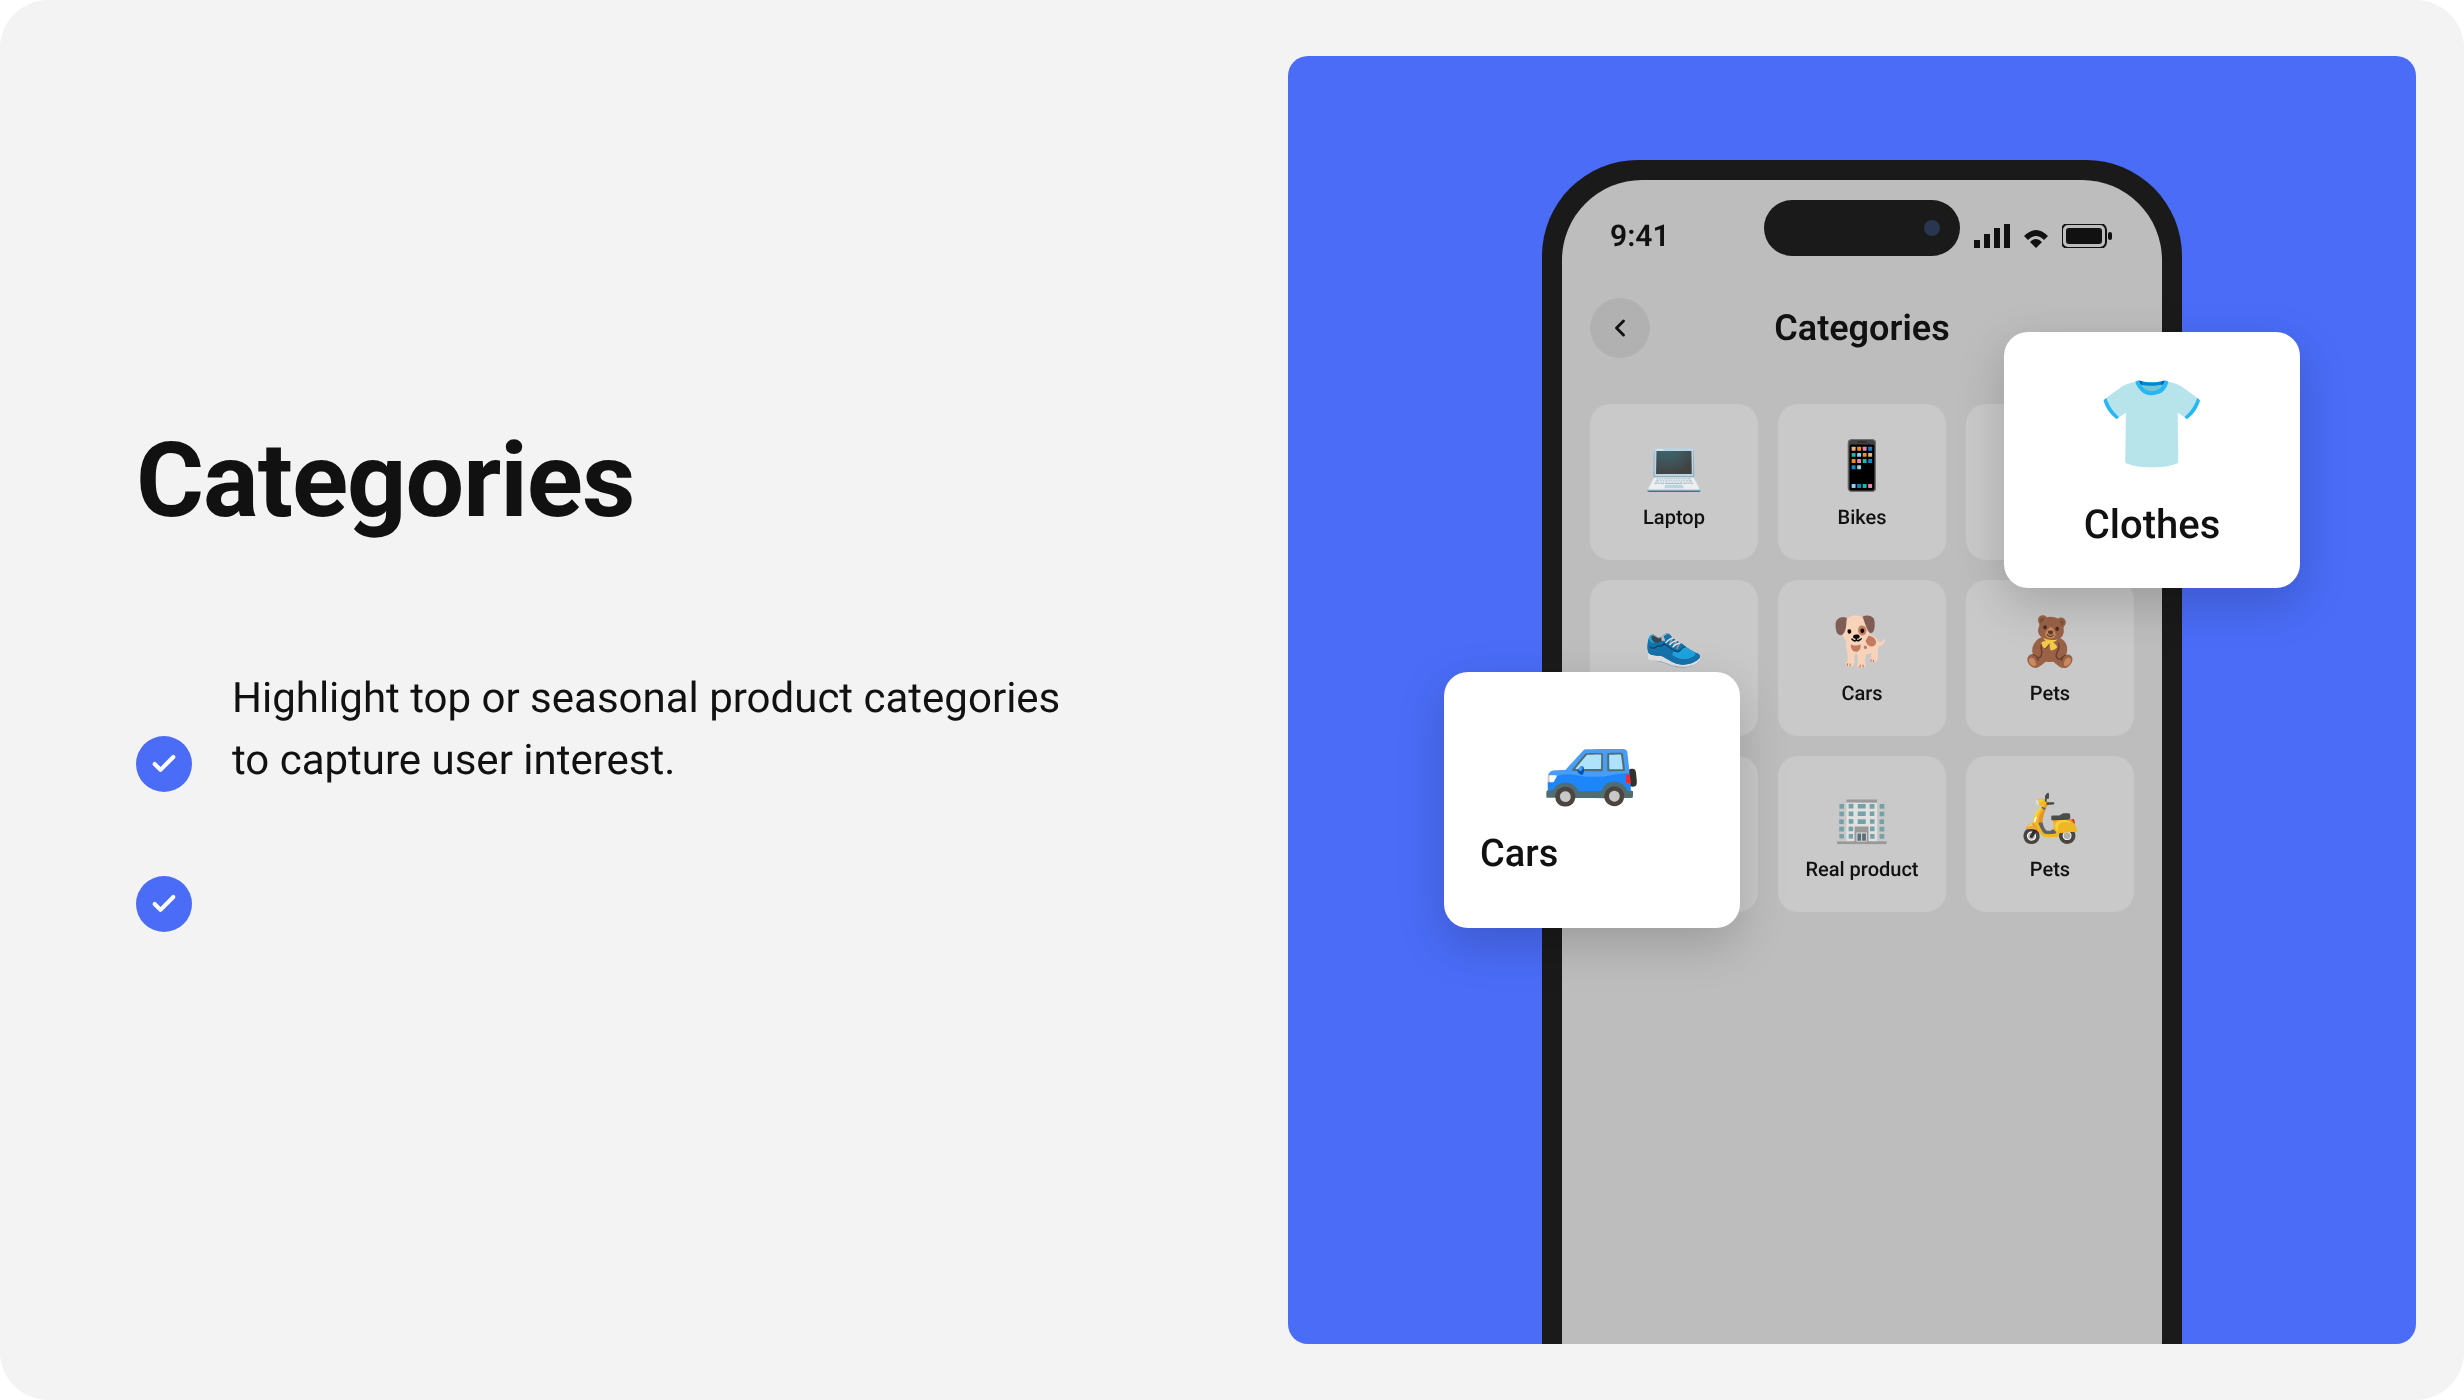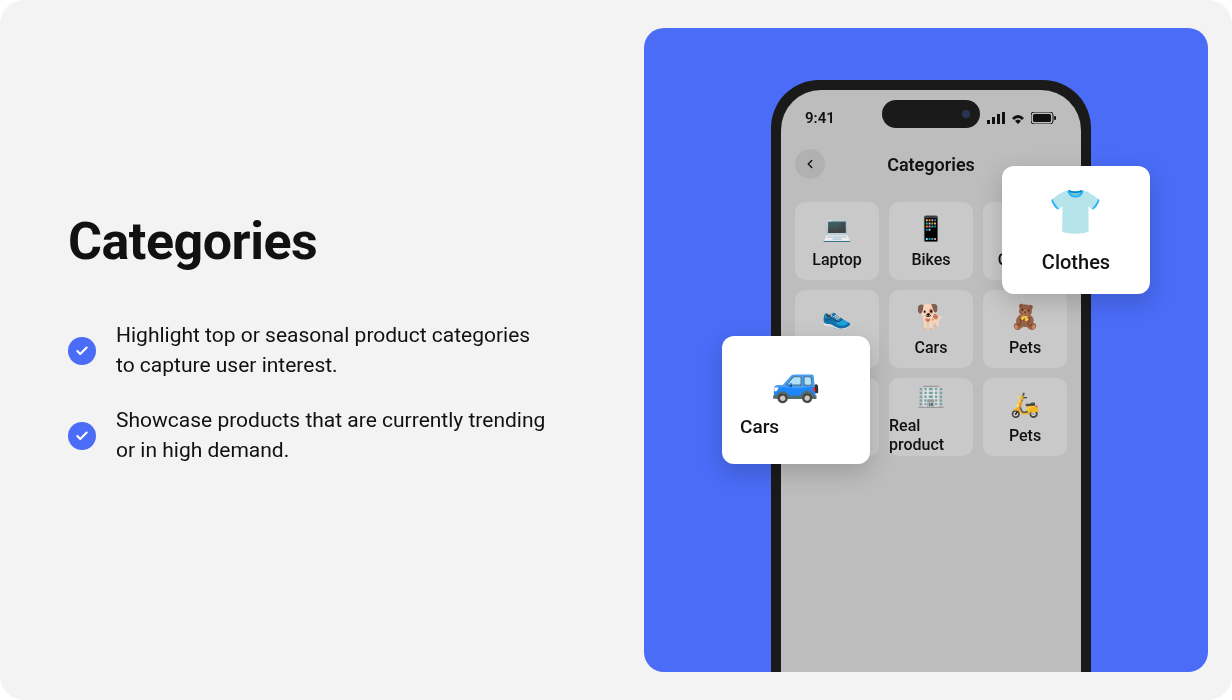--- a/index.html
+++ b/index.html
@@ -27,23 +27,24 @@
   }
   .heading {
     font-size: 52px;
     font-weight: 700;
     color: #111;
     margin-bottom: 48px;
     letter-spacing: -0.5px;
   }
   .bullet-row {
     display: flex;
-    align-items: center;
+    align-items: flex-end;
     gap: 20px;
     margin-bottom: 24px;
+    margin-top: 16px;
   }
   .check-circle {
     width: 28px;
     height: 28px;
     border-radius: 50%;
     background: #4a6cf7;
     display: flex;
     align-items: center;
     justify-content: center;
     flex-shrink: 0;
@@ -53,21 +54,21 @@
   .bullet-text {
     font-size: 21px;
     line-height: 1.45;
     color: #111;
     max-width: 430px;
   }
   .right-panel {
     width: 564px;
     height: 644px;
     background: #4a6cf7;
-    border-radius: 20px;
+    border-radius: 10px;
     margin: 28px 24px 28px 0;
     position: relative;
     overflow: hidden;
   }
   
   .phone {
     position: absolute;
     left: 127px;
     top: 52px;
     width: 320px;
@@ -148,21 +149,21 @@
     justify-content: center;
     gap: 6px;
   }
   .cat-tile .tile-icon {
     width: 30px; height: 30px;
     display: flex; align-items: center; justify-content: center;
     font-size: 24px;
     filter: grayscale(0.2);
   }
   .cat-tile .tile-label {
-    font-size: 16px;
+    font-size: 10px;
     color: #111;
     font-weight: 500;
   }
   
   .float-card {
     position: absolute;
     background: #fff;
     border-radius: 12px;
     box-shadow: 0 8px 24px rgba(0,0,0,0.18);
     display: flex;
@@ -206,21 +207,20 @@
       </div>
       <div class="bullet-text">Highlight top or seasonal product categories to capture user interest.</div>
     </div>
 
     <div class="bullet-row">
       <div class="check-circle">
         <svg viewBox="0 0 24 24" fill="none" stroke="#fff" stroke-width="3.5" stroke-linecap="round" stroke-linejoin="round">
             <polyline points="4 12 9 17 20 6"></polyline>
           </svg>
       </div>
-      <div class="bullet-text">Showcase products that are currently trending or in high demand.</div>
     </div>
   </div>
 
   <div class="right-panel">
     <div class="phone">
       <div class="phone-inner">
         <div class="notch">
             <div class="notch-dot"></div>
           </div>
 

